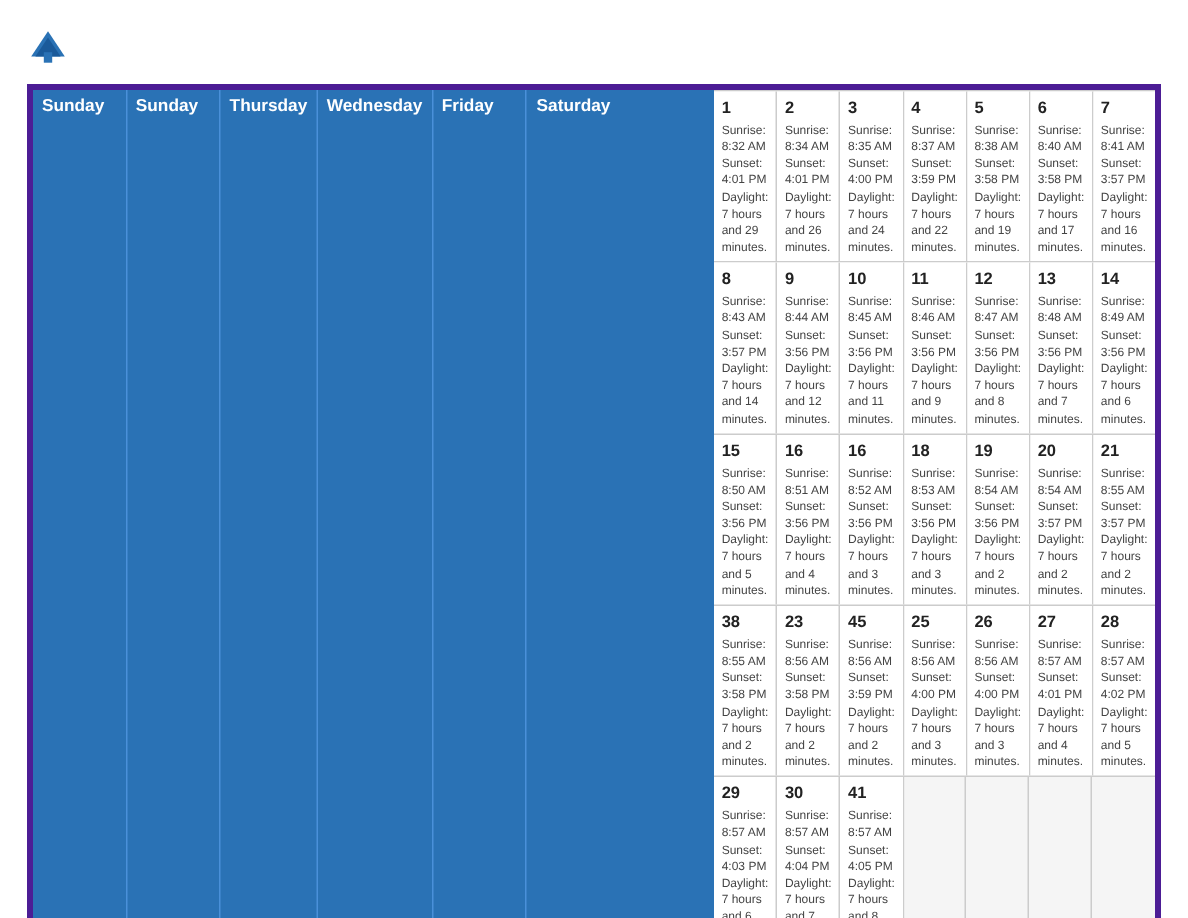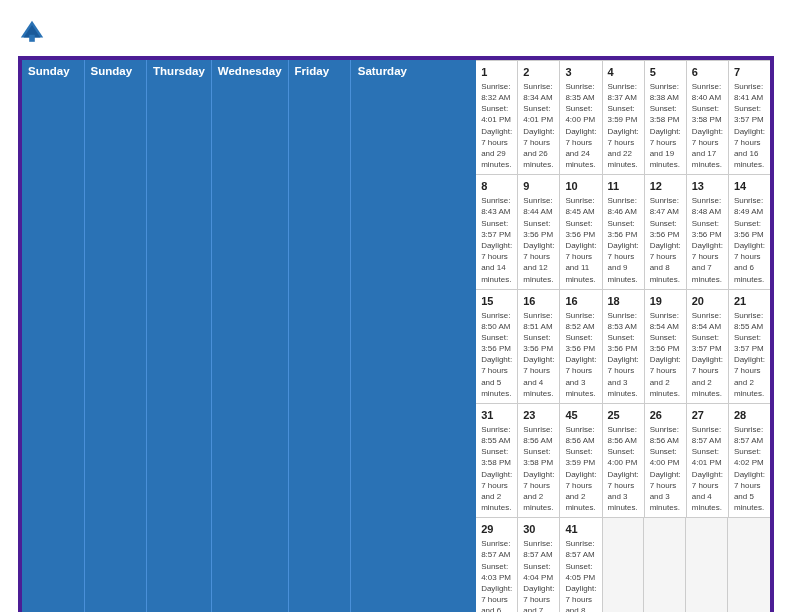--- a/index.html
+++ b/index.html
@@ -232,21 +232,21 @@
             <span class="day-num">20</span>
         <div class="day-info">Sunrise: 8:54 AM<br>Sunset: 3:57 PM<br>Daylight: 7 hours and 2 minutes.</div>
           </div>
           <div class="cal-cell">
             <span class="day-num">21</span>
         <div class="day-info">Sunrise: 8:55 AM<br>Sunset: 3:57 PM<br>Daylight: 7 hours and 2 minutes.</div>
           </div>
         </div>
         <div class="cal-row">
           <div class="cal-cell">
-            <span class="day-num">31</span>
+            <span class="day-num">38</span>
         <div class="day-info">Sunrise: 8:55 AM<br>Sunset: 3:58 PM<br>Daylight: 7 hours and 2 minutes.</div>
           </div>
           <div class="cal-cell">
             <span class="day-num">23</span>
         <div class="day-info">Sunrise: 8:56 AM<br>Sunset: 3:58 PM<br>Daylight: 7 hours and 2 minutes.</div>
           </div>
           <div class="cal-cell">
             <span class="day-num">45</span>
         <div class="day-info">Sunrise: 8:56 AM<br>Sunset: 3:59 PM<br>Daylight: 7 hours and 2 minutes.</div>
           </div>

